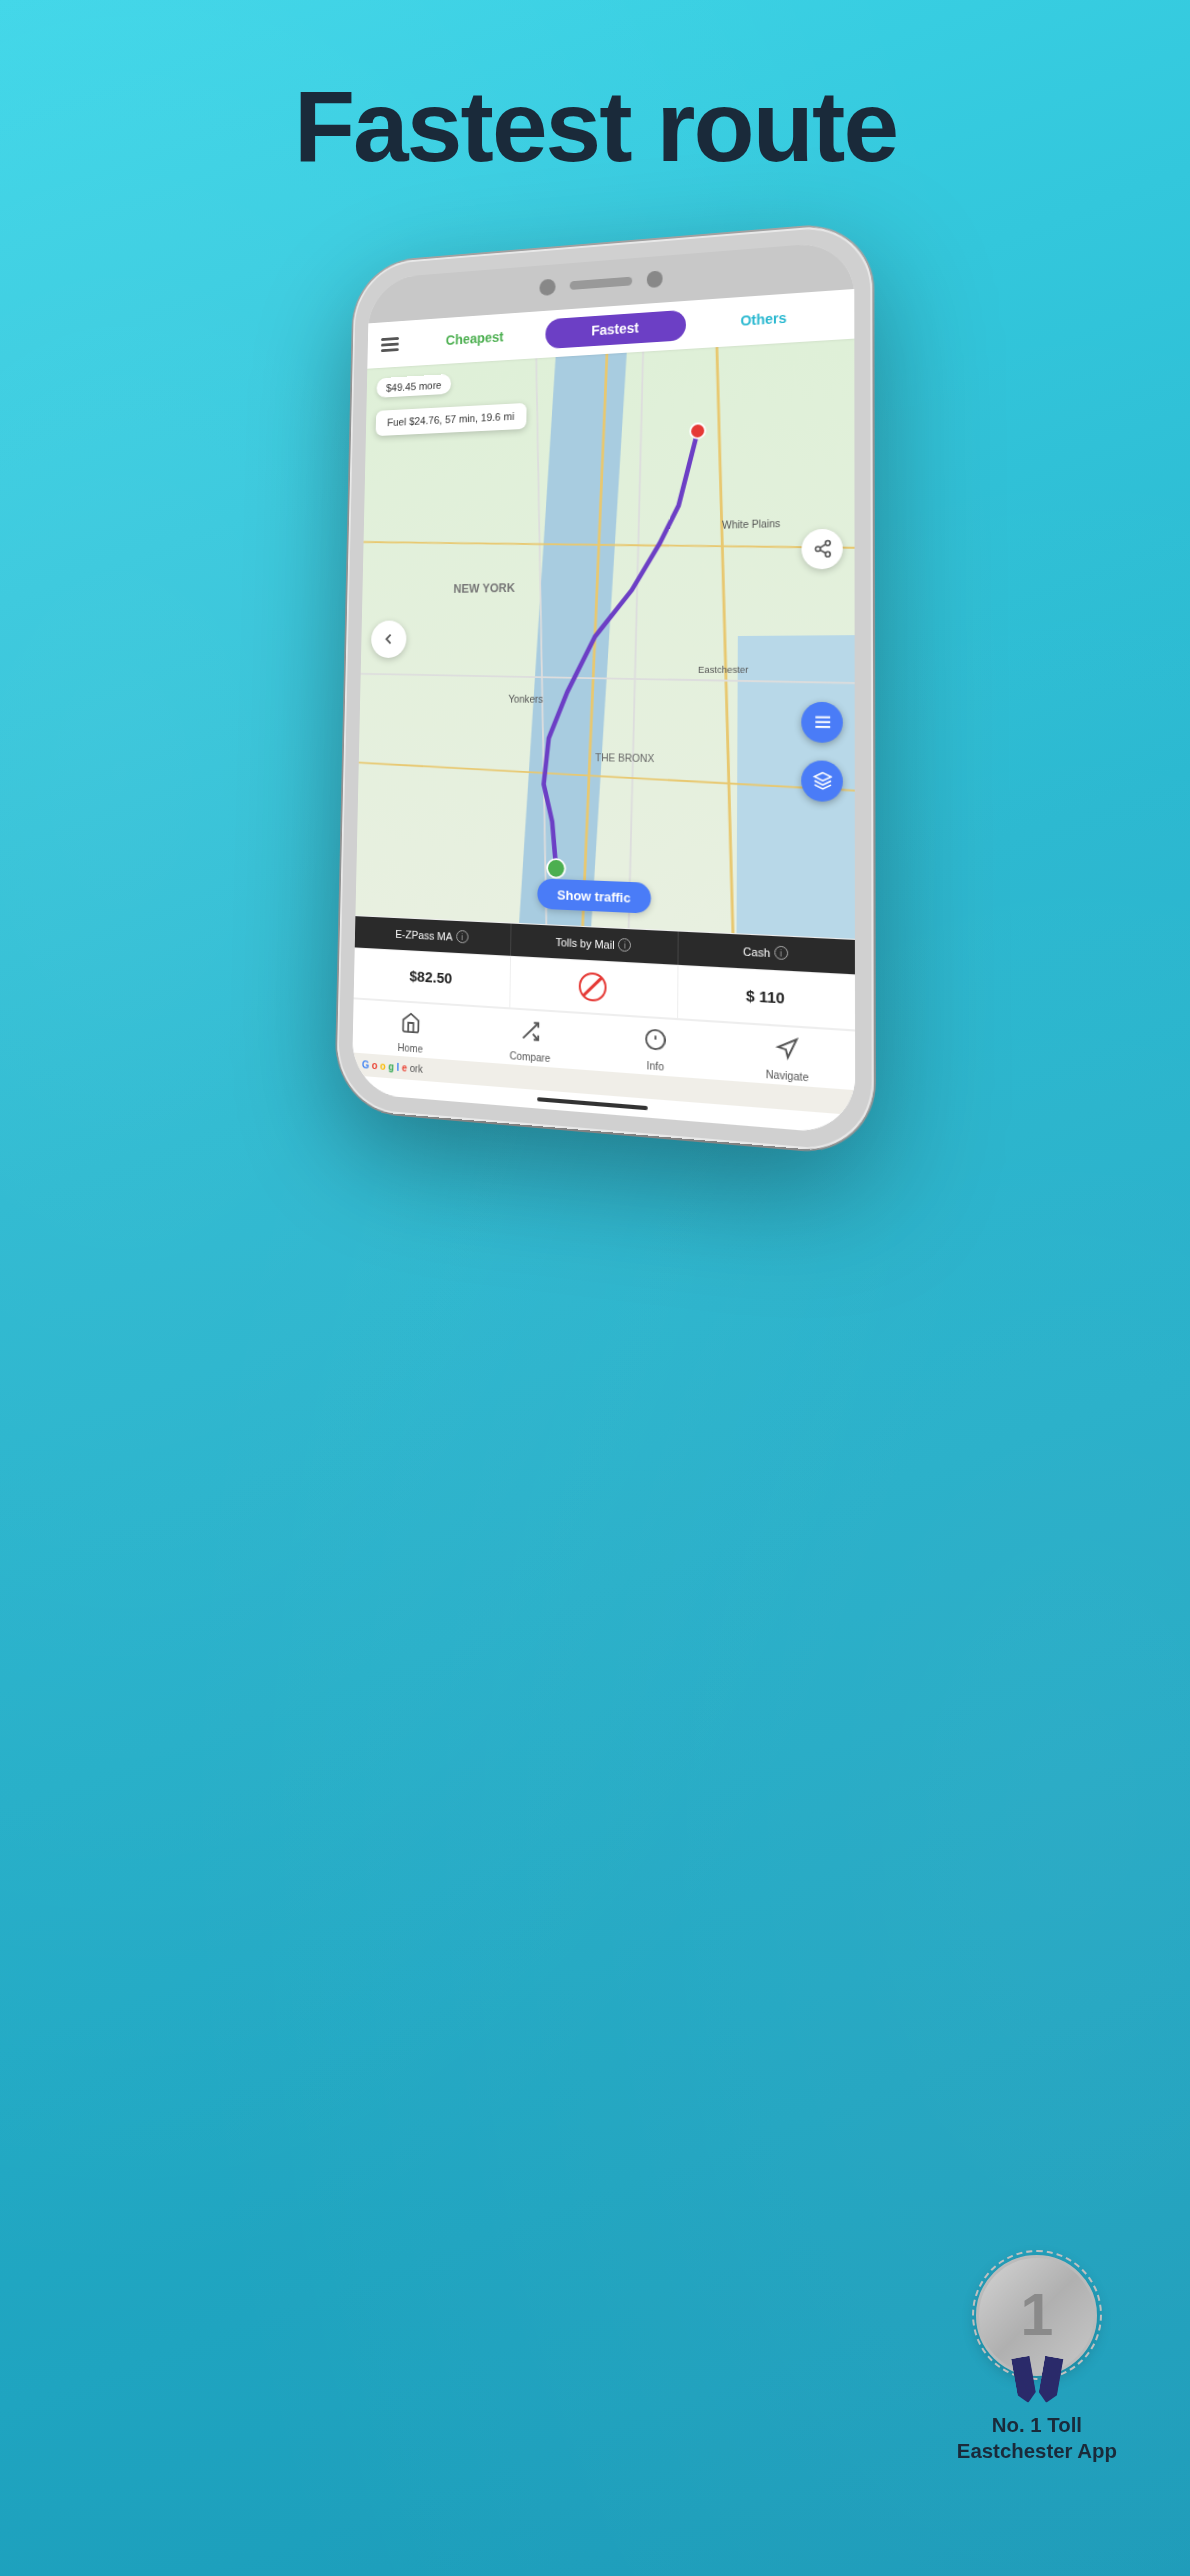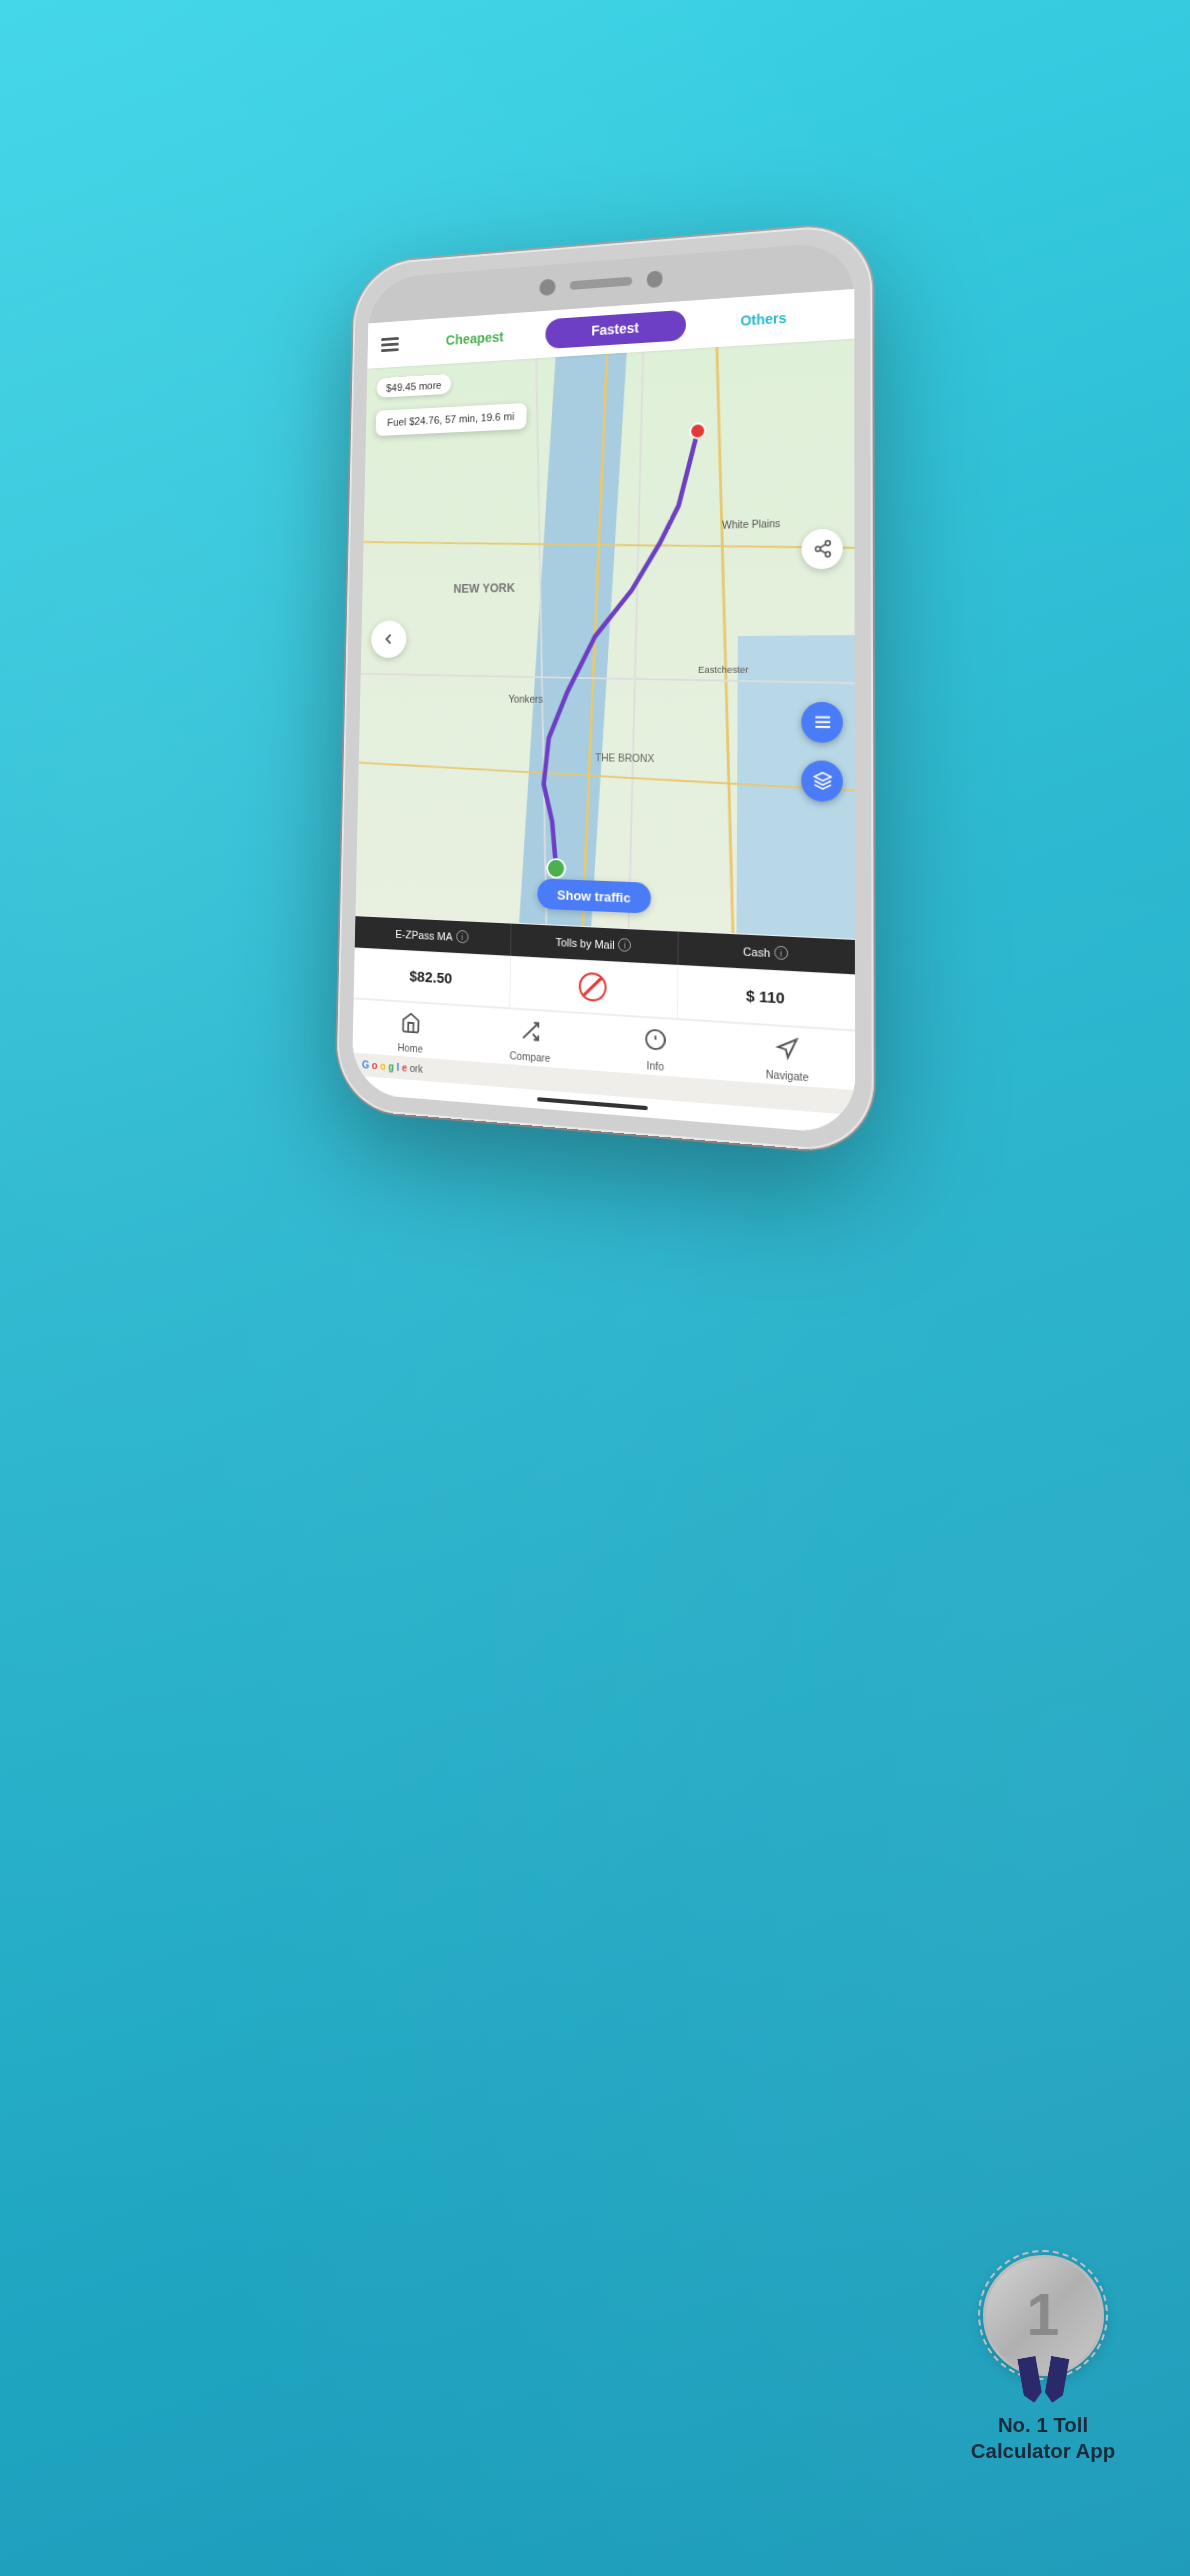--- a/index.html
+++ b/index.html
@@ -525,21 +525,21 @@
       width: 100%;
       height: 100%;
       z-index: 4;
     }
   </style>
 </head>
 <body>
 
 <div class="hero-title">
   <h1>
-    <br>
+    <span style="color:#1a2a3a;">Fastest route</span><br>
   </h1>
 </div>
 
 <div class="phone-wrapper">
   <div class="phone">
     <div class="phone-inner">
 
       <div class="phone-notch">
         <div class="notch-camera"></div>
         <div class="notch-speaker"></div>
@@ -729,16 +729,16 @@
       <div class="medal-ring"></div>
       <span class="medal-number">1</span>
     </div>
     <div class="medal-ribbons">
       <div class="ribbon-left"></div>
       <div class="ribbon-right"></div>
     </div>
   </div>
   <div class="award-text">
     <span>No. 1 Toll</span><br>
-    <span>Calculator App</span>
+    <span>Eastchester App</span>
   </div>
 </div>
 
 
 </body></html>

